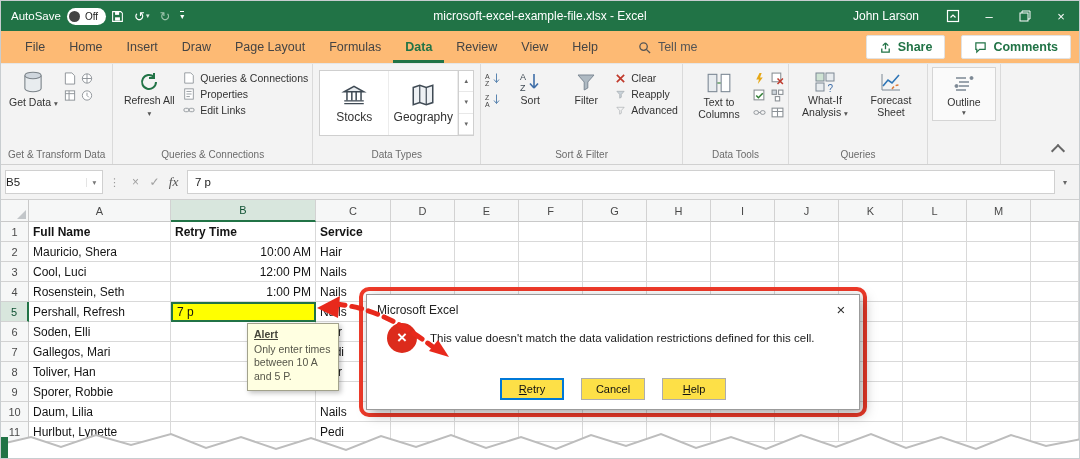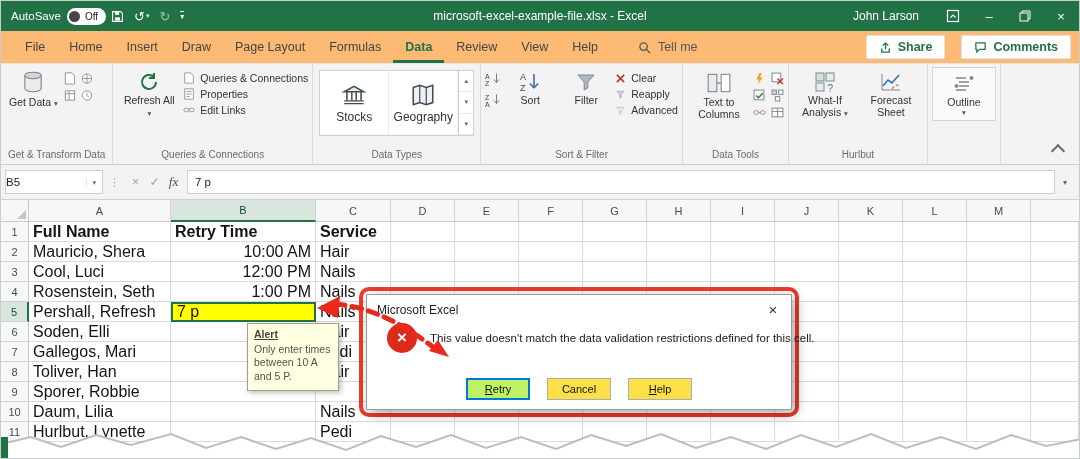--- a/index.html
+++ b/index.html
@@ -65,48 +65,48 @@
   .corner::after{content:"";position:absolute;right:2px;bottom:2px;border-left:9px solid transparent;border-bottom:9px solid #c2c6c9;}
   .ch{background:#f6f7f7;border-right:1px solid #d2d2d2;border-bottom:1px solid #c9c9c9;display:flex;
       align-items:center;justify-content:center;font-size:11px;color:#4a4a4a;box-sizing:border-box;}
   .ch.sel{background:#d8e6dd;border-bottom:2px solid #217346;color:#0f5132;}
   .ch-a{width:142px}.ch-b{width:145px}.ch-c{width:75px}.ch-s{width:64px}
   .chfill{flex:1;background:#f6f7f7;border-bottom:1px solid #c9c9c9;}
   .trow{display:flex;height:20px;}
   .rh{width:28px;background:#f6f7f7;border-right:1px solid #c9c9c9;border-bottom:1px solid #d2d2d2;display:flex;
       align-items:center;justify-content:center;font-size:11px;color:#4a4a4a;box-sizing:border-box;}
   .rh.sel{background:#d8e6dd;border-right:2px solid #217346;color:#0f5132;}
-  .c{border-right:1px solid #d9d9d9;border-bottom:1px solid #d9d9d9;font-size:16px;color:#141414;display:flex;
+  .c{border-right:1px solid #d9d9d9;border-bottom:1px solid #d9d9d9;font-size:12px;color:#141414;display:flex;
      align-items:center;padding:0 4px;overflow:hidden;white-space:nowrap;box-sizing:border-box;}
   .ca{width:142px}.cb{width:145px;justify-content:flex-end}.cc{width:75px}
   .r1 .c{font-weight:bold}
   .r1 .cb{justify-content:flex-start}
   .alert-cell{justify-content:flex-start;background:#ffff00;border:2px solid #217346;}
   .cfill{flex:1;border-bottom:1px solid #d9d9d9;
          background-image:repeating-linear-gradient(90deg,transparent 0 63px,#d9d9d9 63px 64px);}
   
   .tooltip{position:absolute;left:246px;top:322px;width:92px;background:#ffffe1;border:1px solid #a2a28c;
            box-shadow:2px 2px 5px rgba(0,0,0,.25);padding:4px 6px 6px;font-size:10.5px;color:#56564a;
            z-index:5;box-sizing:border-box;line-height:1.3;}
   .tooltip .tt{font-weight:bold;margin-bottom:1px;color:#45453a;text-decoration:underline;}
   
-  .dlg-ring{position:absolute;left:358px;top:286px;width:440px;height:130px;border:4px solid #ef3a29;
+  .dlg-ring{position:absolute;left:358px;top:286px;width:508px;height:130px;border:4px solid #ef3a29;
             border-radius:10px;z-index:6;box-sizing:border-box;padding:3px;}
   .dlg{width:100%;height:100%;background:#fff;border:1px solid #9b9b9b;box-shadow:4px 4px 12px rgba(0,0,0,.35);
        display:flex;flex-direction:column;box-sizing:border-box;}
   .dlg-title{height:23px;display:flex;align-items:center;padding:3px 4px 0 10px;font-size:12px;color:#222;}
   .dlg-close{margin-left:auto;font-size:15px;color:#333;width:28px;text-align:center;}
   .dlg-body{display:flex;align-items:center;gap:13px;padding:2px 12px 0 20px;}
   .err{width:30px;height:30px;border-radius:50%;background:#dc2b1c;color:#fff;font-weight:bold;font-size:17px;
        display:flex;align-items:center;justify-content:center;flex:0 0 30px;}
   .dlg-msg{font-size:11.5px;color:#1a1a1a;white-space:nowrap;}
   .dlg-btns{display:flex;justify-content:center;gap:17px;padding:11px 0 9px;margin-top:auto;}
   .dbtn{min-width:64px;height:22px;background:#fde047;border:1px solid #adadad;font-size:11px;color:#111;
         display:inline-block;line-height:20px;text-align:center;padding:0 10px;box-sizing:border-box;}
-  .dbtn.focus{border:2px solid #0078d7;background:#bef264;line-height:18px;}
+  .dbtn.focus{border:2px solid #0078d7;background:#fde047;line-height:18px;}
   .dbtn.ul::first-letter{text-decoration:underline;}
   
   .overlay-svg{position:absolute;left:0;top:0;width:1080px;height:459px;pointer-events:none;}
   .arrow-svg{z-index:7;}
   .torn-svg{z-index:9;}
   .sliver{position:absolute;left:0;top:436px;width:7px;height:23px;background:#217346;z-index:10;}
   svg text{font-family:"Liberation Sans",sans-serif;}
 </style>
 </head>
 <body>
@@ -393,21 +393,21 @@
         </div>
         <div class="bigbtn">
           <svg width="24" height="24" viewBox="0 0 24 24">
               <path d="M3 20h18M3 20V4" stroke="#7c8894"></path>
               <path d="M4 16l5-6 4 3 7-8" stroke="#2e75b6" stroke-width="1.6" fill="none"></path>
               <path d="M13 19c2-3 4-4 8-4" stroke="#e07b39" stroke-width="1.4" fill="none" stroke-dasharray="3 2"></path>
             </svg>
           <span class="bl">Forecast Sheet</span>
         </div>
       </div>
-      <div class="glabel">Hurlbut</div>
+      <div class="glabel">Queries</div>
     </div>
 
     <div class="group">
       <div class="gbody">
         <div class="bigbtn" style="border:1px solid #d5d5d5;background:#fafafa;padding:4px 8px 3px;">
           <svg width="24" height="24" viewBox="0 0 24 24" stroke="#7c8894">
               <path d="M4 6h10M7 10h10M7 14h10M4 18h10" stroke-width="1.6" fill="none"></path>
               <circle cx="19.5" cy="6" r="1.5" fill="#7c8894"></circle>
               <circle cx="4.5" cy="14" r="1.5" fill="#7c8894"></circle>
             </svg>

